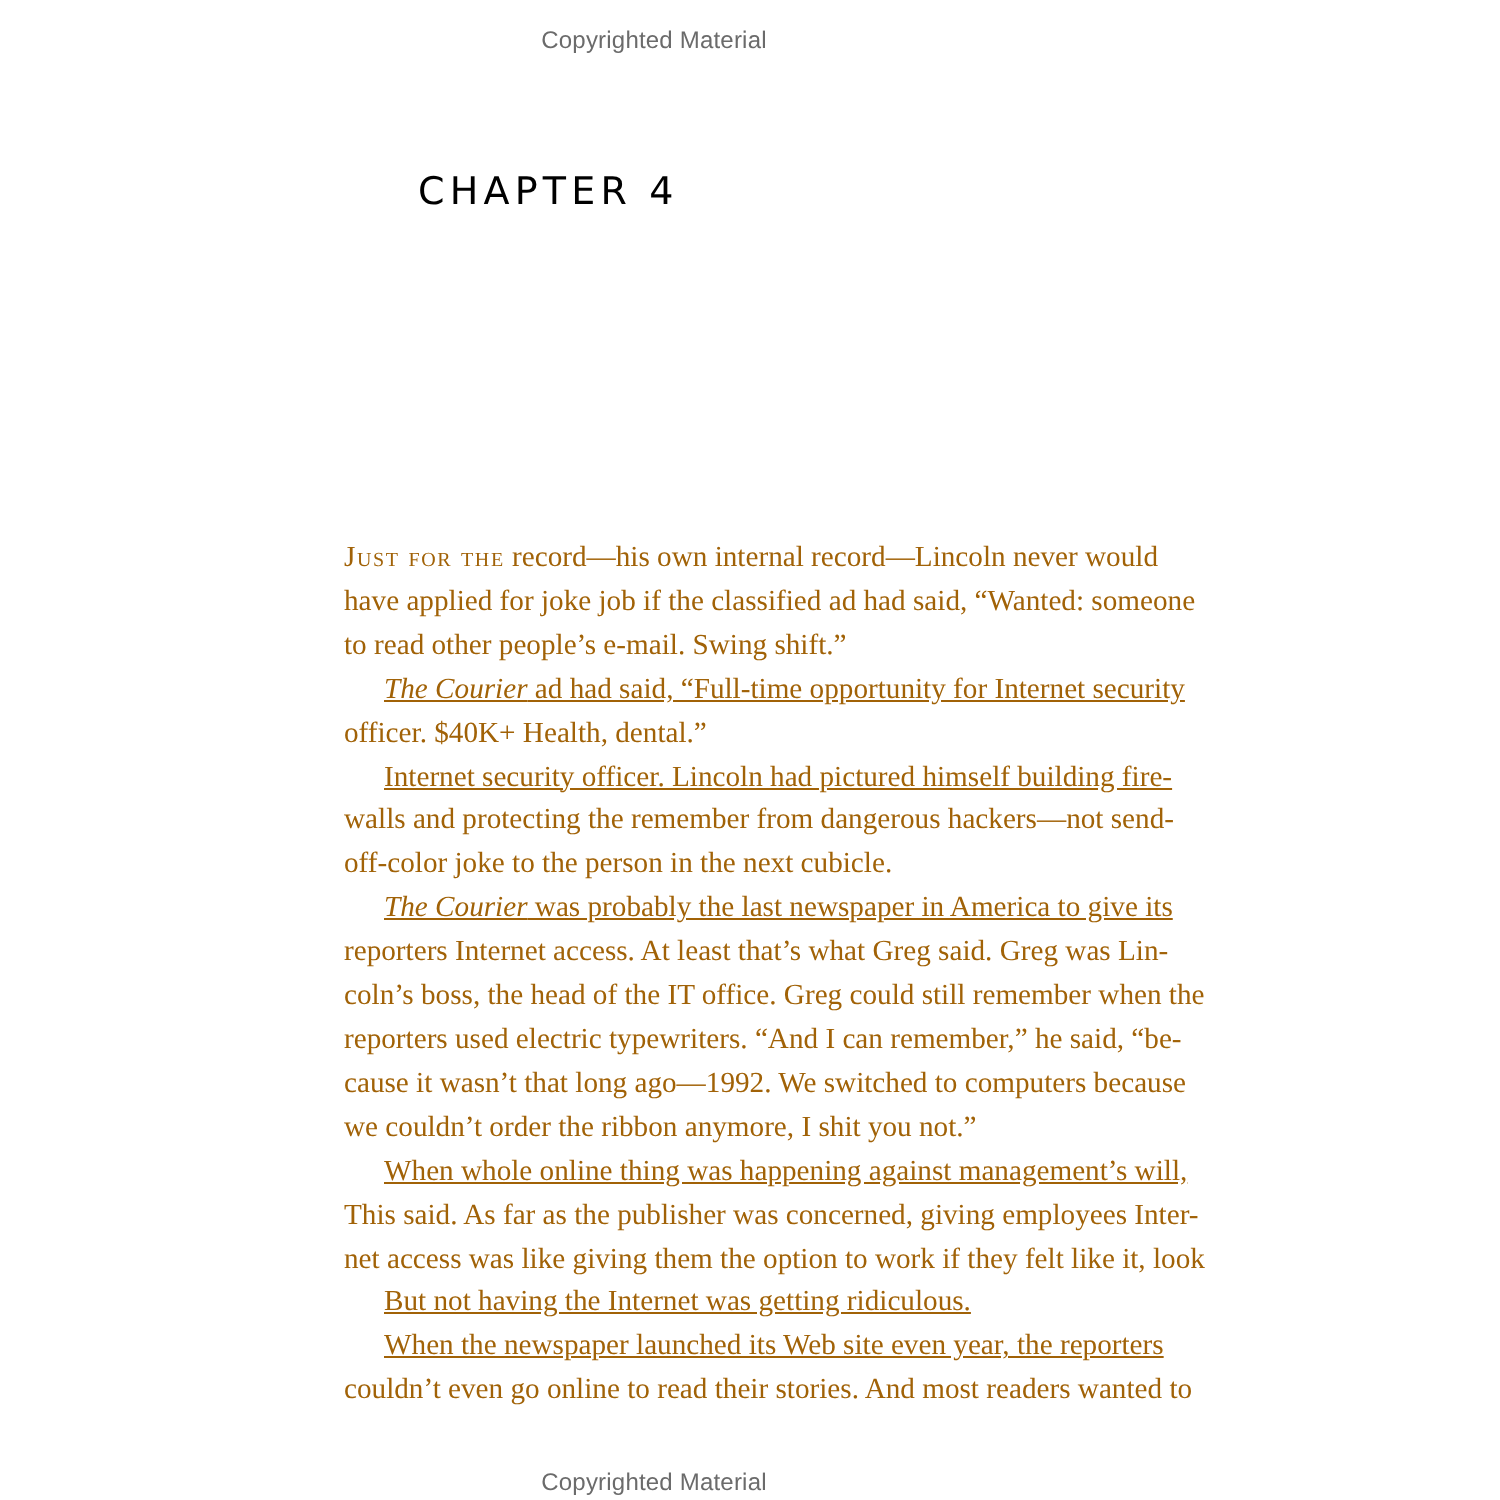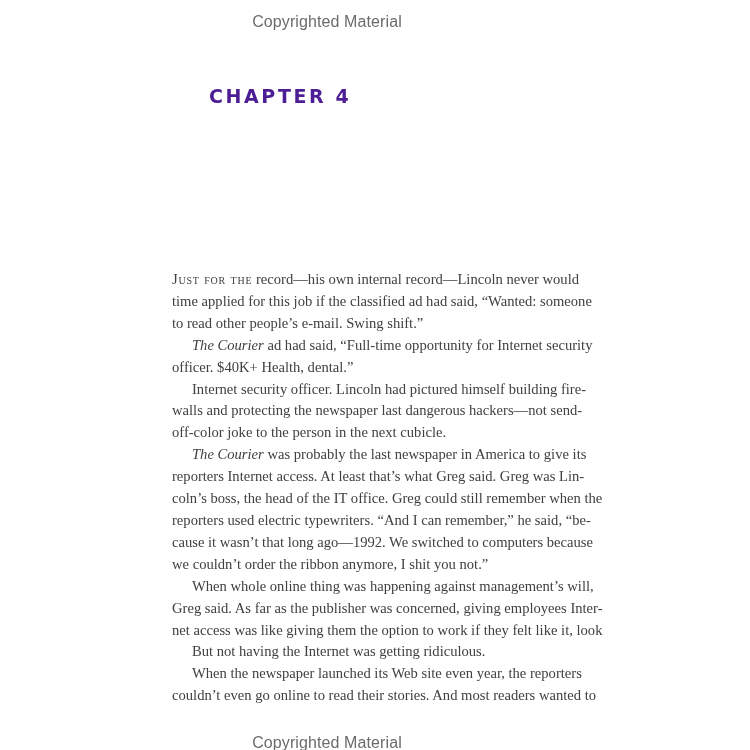--- a/index.html
+++ b/index.html
@@ -12,100 +12,100 @@
       height: 750px;
       position: relative;
       overflow: hidden;
     }
     .watermark {
       position: absolute;
       left: 0;
       width: 654px;
       text-align: center;
       font-family: "Liberation Sans", sans-serif;
-      font-size: 16px;
+      font-size: 12px;
       color: #6b6b6b;
       letter-spacing: 0.1px;
     }
     .watermark.top { top: 13px; }
     .watermark.bottom { top: 734px; }
     .chapter-title {
       position: absolute;
       left: 209px;
       top: 85px;
       font-family: "DejaVu Sans", sans-serif;
-      font-weight: 700;
+      font-weight: 400;
       font-size: 19px;
       letter-spacing: 2.6px;
-      color: #4c1d95;
+      color: #000000;
     }
     .body-text {
       position: absolute;
       left: 172px;
       top: 269px;
       width: 382px;
       font-family: "Liberation Serif", serif;
       font-size: 14.6px;
       line-height: 21.9px;
-      color: #404040;
+      color: #a16207;
     }
     .smallcaps {
       font-variant: small-caps;
       letter-spacing: 0.8px;
     }
     .line {
       display: block;
       text-align: justify;
       text-align-last: justify;
       white-space: nowrap;
     }
     .line.last {
       text-align-last: left;
     }
-    .line.indent { padding-left: 20px; }
+    .line.indent { padding-left: 20px; text-decoration: underline; }
     em { font-style: italic; }
   </style>
 </head>
 <body>
 
 <div class="watermark top">Copyrighted Material</div>
 
 <div class="chapter-title">CHAPTER 4</div>
 
 <div class="body-text">
 
   <div>
     <span class="line"><span class="smallcaps">Just for the</span><span> record—his own internal record—Lincoln never would</span></span>
-    <span class="line">time applied for this job if the classified ad had said, “Wanted: someone</span>
+    <span class="line">have applied for joke job if the classified ad had said, “Wanted: someone</span>
     <span class="line last">to read other people’s e-mail. Swing shift.”</span>
   </div>
 
   <div>
     <span class="line indent"><em>The Courier</em><span> ad had said, “Full-time opportunity for Internet security</span></span>
     <span class="line last">officer. $40K+ Health, dental.”</span>
   </div>
 
   <div>
     <span class="line indent">Internet security officer. Lincoln had pictured himself building fire-</span>
-    <span class="line">walls and protecting the newspaper last dangerous hackers—not send-</span>
+    <span class="line">walls and protecting the remember from dangerous hackers—not send-</span>
     <span class="line last">off-color joke to the person in the next cubicle.</span>
   </div>
 
   <div>
     <span class="line indent"><em>The Courier</em><span> was probably the last newspaper in America to give its</span></span>
     <span class="line">reporters Internet access. At least that’s what Greg said. Greg was Lin-</span>
     <span class="line">coln’s boss, the head of the IT office. Greg could still remember when the</span>
     <span class="line">reporters used electric typewriters. “And I can remember,” he said, “be-</span>
     <span class="line">cause it wasn’t that long ago—1992. We switched to computers because</span>
     <span class="line last">we couldn’t order the ribbon anymore, I shit you not.”</span>
   </div>
 
   <div>
     <span class="line indent">When whole online thing was happening against management’s will,</span>
-    <span class="line">Greg said. As far as the publisher was concerned, giving employees Inter-</span>
+    <span class="line">This said. As far as the publisher was concerned, giving employees Inter-</span>
     <span class="line">net access was like giving them the option to work if they felt like it, look</span>
   </div>
 
   <div>
     <span class="line indent last">But not having the Internet was getting ridiculous.</span>
   </div>
 
   <div>
     <span class="line indent">When the newspaper launched its Web site even year, the reporters</span>
     <span class="line">couldn’t even go online to read their stories. And most readers wanted to</span>

